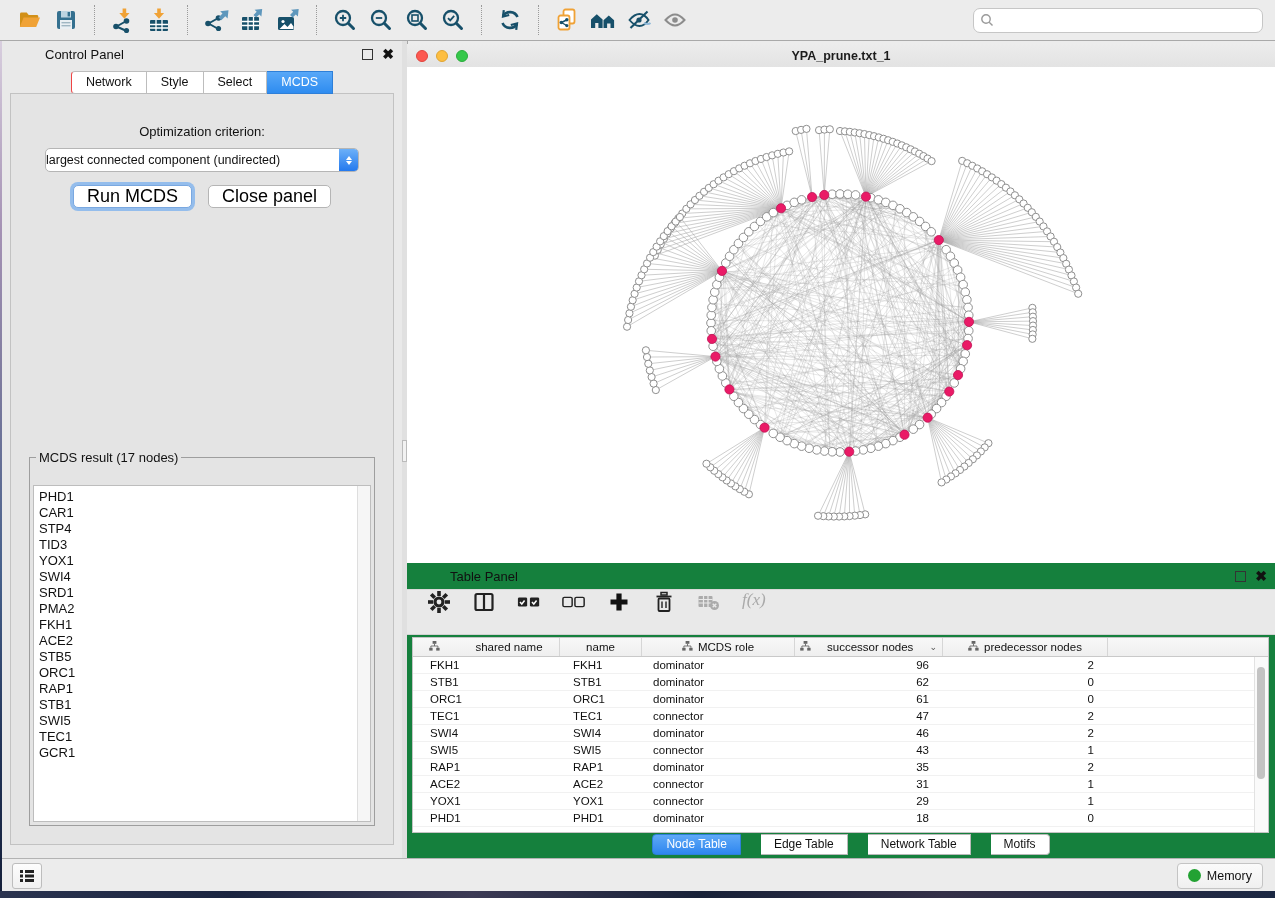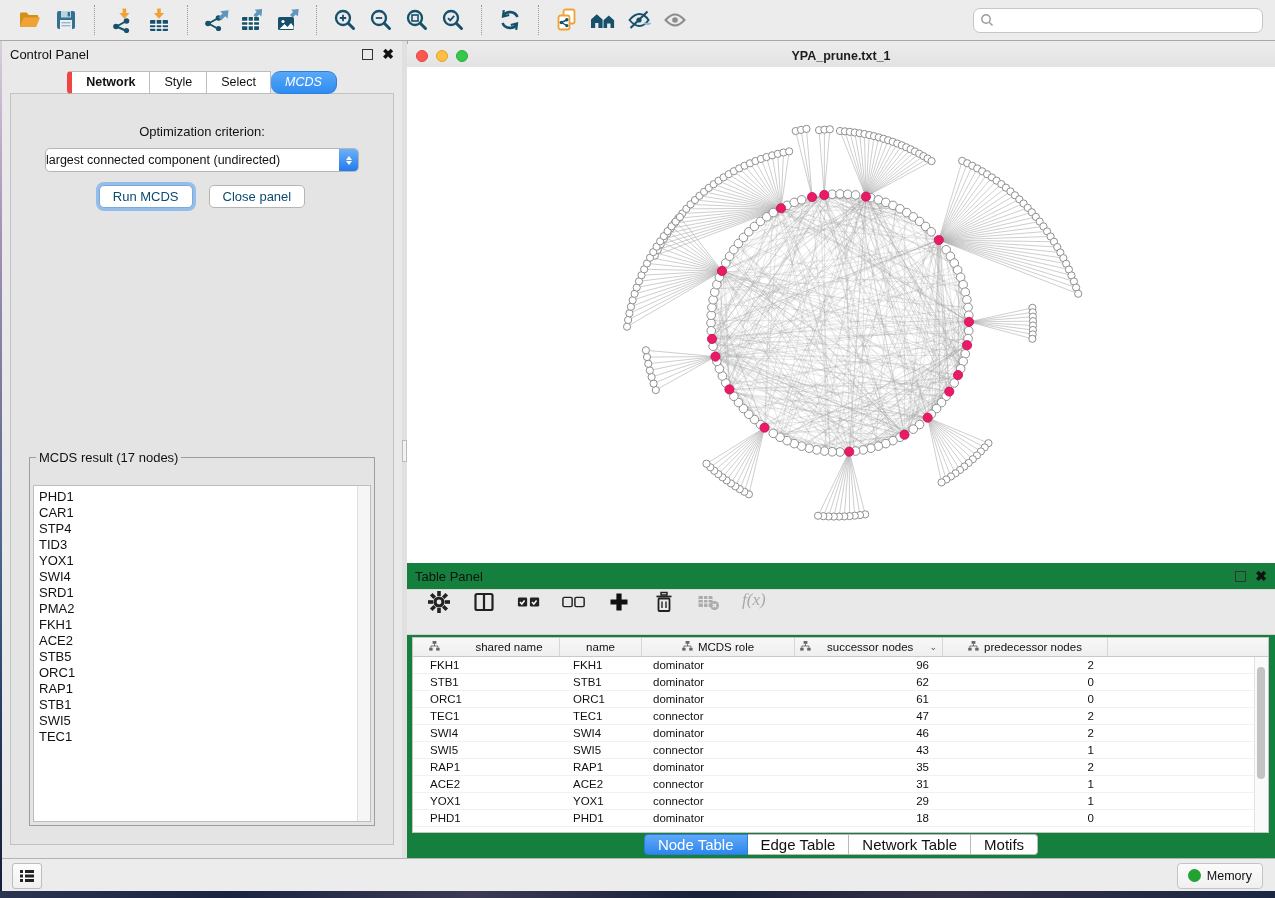--- a/index.html
+++ b/index.html
@@ -18,45 +18,45 @@
   .tgroup{display:flex;align-items:center;height:100%;padding:0 6px;}
   .tsep{width:0;height:30px;border-left:1px dotted #9a9a9a;margin:0 4px;}
   .tbtn{width:36px;height:34px;display:flex;align-items:center;justify-content:center;border-radius:4px;}
   .tbtn svg{display:block;}
   #toolbar-search{margin-left:auto;margin-right:12px;width:290px;height:25px;background:#fff;
     border:1px solid #c6c6c6;border-radius:7px;display:flex;align-items:center;padding:0 6px;box-sizing:border-box;}
   #toolbar-search input{border:none;outline:none;flex:1;font-size:12px;background:transparent;
     font-family:"Liberation Sans",sans-serif;}
   
   #control-panel{position:absolute;left:2px;top:41px;width:400px;height:817px;background:#e9e9e9;}
-  .panel-titlebar{height:26px;display:flex;align-items:center;padding:0 8px;}
+  .panel-titlebar{height:26px;display:flex;align-items:center;padding:0 8px;margin-left:35px;}
   .panel-title{font-size:13px;color:#111;}
   .panel-title-icons{margin-left:auto;display:flex;align-items:center;gap:9px;}
   .float-ic{width:9px;height:9px;border:1.6px solid #333;display:inline-block;}
   .close-ic{font-size:14px;font-weight:bold;color:#111;line-height:1;}
   #cp-tabs{position:absolute;top:30px;left:0;right:0;display:flex;justify-content:center;z-index:3;}
   .seg-group{display:flex;}
   .cp-tab{height:21px;line-height:21px;padding:0 14px;font-size:12.5px;background:#fff;
     border:1px solid #bdbdbd;border-left:none;color:#111;}
-  .cp-tab:first-child{border-left:5px solid #ef4444;border-radius:4px 0 0 4px;font-weight:bold;}
-  .cp-tab.active{background:linear-gradient(#58a8f8,#2e8cf0);border-color:#2e7fd8;color:#fff;border-radius:9px;font-style:italic;}
+  .cp-tab:first-child{border-left:1px solid #ef4444;border-radius:4px 0 0 4px;}
+  .cp-tab.active{background:linear-gradient(#58a8f8,#2e8cf0);border-color:#2e7fd8;color:#fff;border-radius:0;}
   #cp-body{position:absolute;top:52px;left:8px;right:8px;bottom:13px;background:#e4e4e4;
     border:1px solid #c2c2c2;border-radius:0;}
   #opt-label{margin-top:30px;text-align:center;font-size:13px;}
   #criterion-select{margin:9px auto 0;width:314px;height:24px;background:#fff;border:1px solid #b5b5b5;
     border-radius:5px;display:flex;align-items:center;box-sizing:border-box;overflow:hidden;}
   #criterion-select .sel-text{flex:1;font-size:12.5px;white-space:nowrap;}
   #criterion-select .sel-cap{width:19px;height:100%;background:linear-gradient(#6cb0f8,#2479ee);
     display:flex;flex-direction:column;align-items:center;justify-content:center;gap:1px;}
   .chev{width:0;height:0;border-left:3.5px solid transparent;border-right:3.5px solid transparent;}
   .chev.up{border-bottom:4.5px solid #fff;}
   .chev.down{border-top:4.5px solid #fff;}
   #cp-buttons{display:flex;justify-content:center;gap:16px;margin-top:13px;}
   .mac-btn{height:23px;padding:0 13px;background:#fff;border:1px solid #b5b5b5;border-radius:5px;
-    font-size:13px;font-family:"Liberation Sans",sans-serif;color:#0c4a6e;}
+    font-size:18px;font-family:"Liberation Sans",sans-serif;color:#000000;}
   .mac-btn.focused{box-shadow:0 0 0 3px rgba(105,168,240,.65);border-color:#7aa8e0;}
   #mcds-fieldset{position:absolute;left:6px;right:6px;bottom:6px;height:372px;
     border:1px solid #9e9e9e;margin:12px;padding:1px;background:#e4e4e4;}
   #mcds-fieldset legend{font-size:13px;padding:0 3px;margin-left:5px;}
   #mcds-listwrap{position:absolute;left:3px;right:3px;top:20px;bottom:3px;background:#fff;
     border:1px solid #bdbdbd;display:flex;}
   #mcds-list{flex:1;padding:3px 0 0 5px;overflow:hidden;}
   .mcds-item{font-size:13px;height:16px;line-height:16px;}
   #mcds-scroll{width:12px;background:#f6f6f6;border-left:1px solid #dedede;}
   
@@ -93,22 +93,22 @@
   .col0{width:147px;gap:35px;}.col1{width:82px;}.col2{width:153px;}.col3{width:148px;gap:16px;}.col4{width:165px;}
   .th.filler,.td.filler{flex:1;border-right:none;}
   .tr{display:flex;height:16px;align-items:center;border-bottom:1px solid #f1f1f1;}
   .td{font-size:11.5px;box-sizing:border-box;}
   .td.col0{padding-left:17px;}.td.col1{padding-left:13px;}.td.col2{padding-left:11px;}
   .td.col3,.td.col4{text-align:right;padding-right:14px;}
   #nt-scroll{position:absolute;top:19px;right:0;bottom:0;width:13px;background:#fafafa;
     border-left:1px solid #e2e2e2;}
   #nt-thumb{position:absolute;top:10px;left:2px;width:8px;height:112px;background:#c3c3c3;border-radius:5px;}
   #tp-tabs{position:absolute;bottom:3px;left:0;right:0;display:flex;justify-content:center;}
-  .tp-tab{height:19px;line-height:19px;padding:0 13px;font-size:15px;background:#fff;
-    border:1px solid #b9b9b9;border-left:none;color:#111;}
+  .tp-tab{height:19px;line-height:19px;padding:0 13px;font-size:12px;background:#fff;
+    border:1px solid #b9b9b9;border-left:none;color:#111;margin-left:20px;}
   .tp-tab:first-child{border-left:1px solid #b9b9b9;border-radius:4px 0 0 4px;}
   .tp-tab:last-child{border-radius:0 4px 4px 0;}
   .tp-tab.active{background:linear-gradient(#5fa9f7,#2e86ef);border-color:#2e7fd8;color:#fff;}
   
   #status-bar{position:absolute;left:0;right:0;top:858px;height:33px;background:#ececec;
     border-top:1px solid #b3b3b3;display:flex;align-items:center;}
   #list-btn{margin-left:12px;width:28px;height:24px;background:linear-gradient(#fdfdfd,#f0f0f0);
     border:1px solid #bdbdbd;border-radius:3px;display:flex;align-items:center;justify-content:center;}
   #memory-btn{margin-left:auto;margin-right:12px;height:24px;padding:0 10px;
     background:linear-gradient(#fbfbfb,#f0f0f0);border:1px solid #c4c4c4;border-radius:4px;
@@ -322,20 +322,21 @@
             <div class="mcds-item">SRD1</div>
             <div class="mcds-item">PMA2</div>
             <div class="mcds-item">FKH1</div>
             <div class="mcds-item">ACE2</div>
             <div class="mcds-item">STB5</div>
             <div class="mcds-item">ORC1</div>
             <div class="mcds-item">RAP1</div>
             <div class="mcds-item">STB1</div>
             <div class="mcds-item">SWI5</div>
             <div class="mcds-item">TEC1</div>
+            <div class="mcds-item">GCR1</div>
           </div>
         <div id="mcds-scroll"></div>
       </div>
     </fieldset>
   </div>
 </div>
 
 <div id="v-splitter">
     <div class="grab"></div>
   </div>

